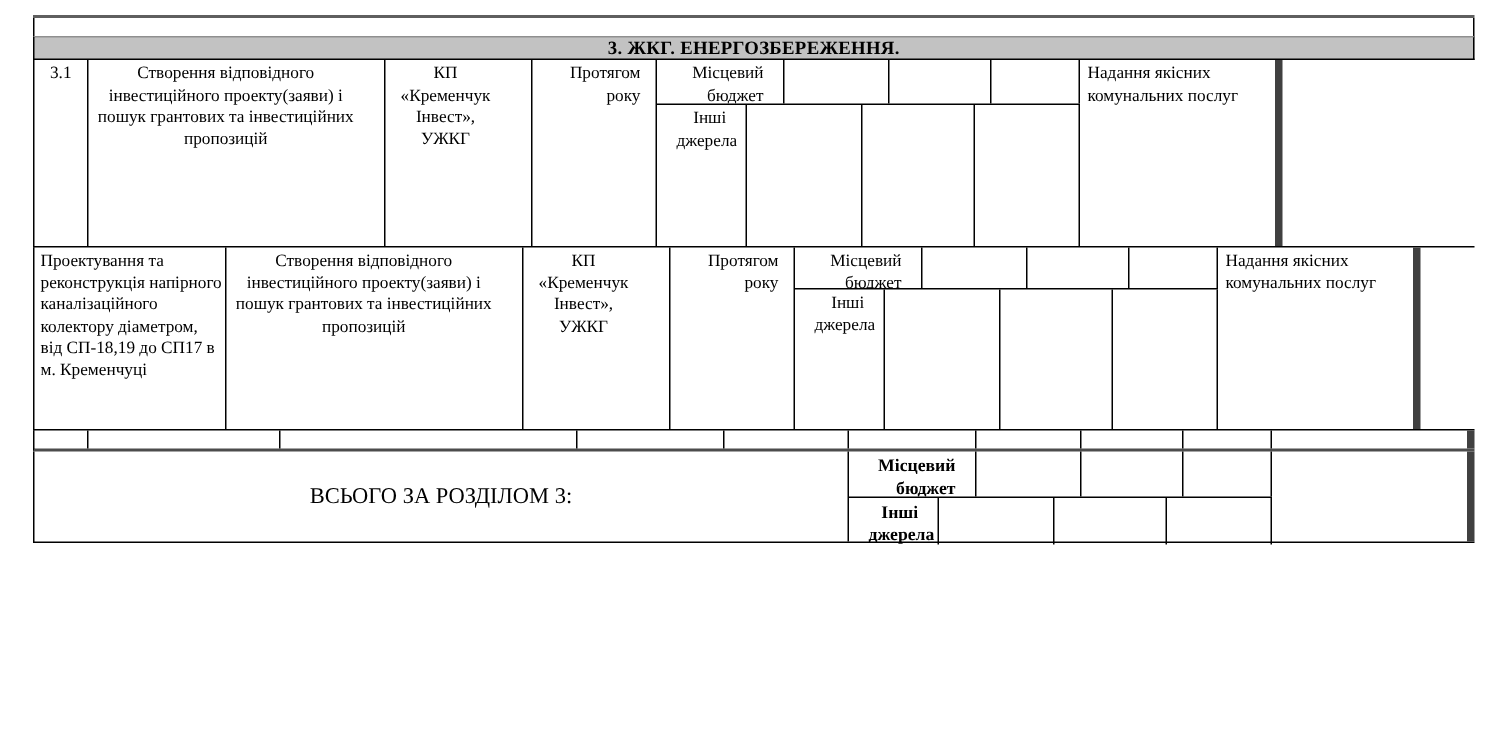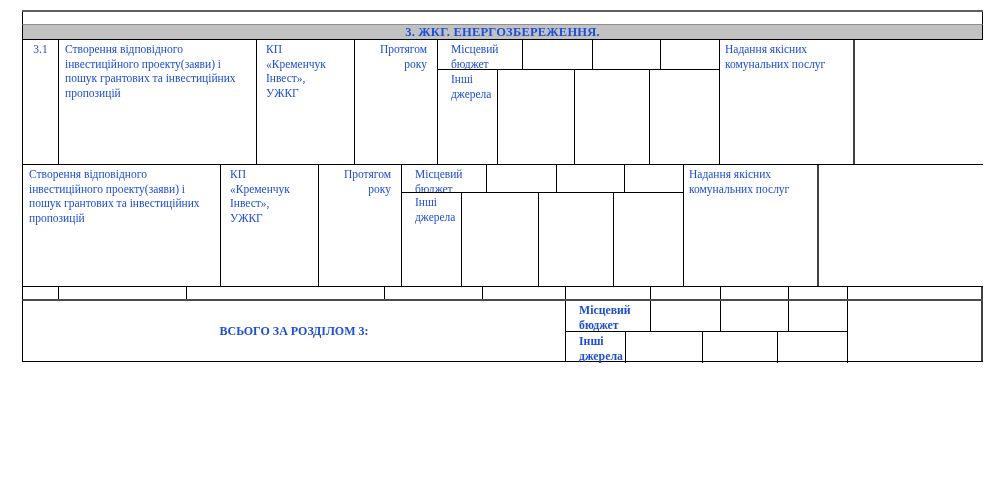--- a/index.html
+++ b/index.html
@@ -1,47 +1,47 @@
 <!DOCTYPE html>
 <html><head>
 <meta charset="utf-8">
 <style>
   html,body{margin:0;padding:0;background:#ffffff;}
   .page{position:relative;width:1000px;height:504px;background:#ffffff;overflow:hidden;
-        font-family:"Liberation Serif","DejaVu Serif",serif;color:#1d4ed8;}
+        font-family:"Liberation Serif","DejaVu Serif",serif;color:#000000;}
   .tbl{position:absolute;left:22px;top:10px;width:961px;border-top:2px solid #5f5f5f;}
   .sliver{height:12px;border-left:1px solid #000;border-right:1px solid #000;}
   .hdr{height:16px;background:#c2c2c2;border:1px solid #000;border-top:1px solid #8f8f8f;
        display:flex;align-items:center;justify-content:center;
        font-weight:bold;font-size:12.5px;letter-spacing:.2px;box-sizing:border-box;}
   .drow{display:flex;border-left:1px solid #000;border-bottom:1px solid #000;align-items:stretch;}
   .r1{height:124px;}
   .r2{height:121px;}
   .cell{border-right:1px solid #000;box-sizing:border-box;font-size:11.5px;line-height:14.5px;
         padding-top:2px;overflow:hidden;}
   .c1{width:36px;text-align:center;}
   .c2{width:128px;padding-left:4px;padding-right:2px;}
-  .c3{width:198px;padding-left:6px;padding-right:20px;}
-  .c4{width:98px;text-align:left;padding-left:9px;padding-right:26px;}
+  .c3{width:198px;padding-left:6px;padding-right:20px;text-align:center;}
+  .c4{width:98px;text-align:center;padding-left:9px;padding-right:26px;}
   .c5{width:83px;text-align:right;padding-left:10px;padding-right:10px;}
-  .c6{width:85px;text-align:left;padding-left:13px;padding-right:13px;}
+  .c6{width:85px;text-align:right;padding-left:13px;padding-right:13px;}
   .c7{width:70px;}
   .c8{width:68px;}
   .c9{width:59px;}
-  .c10{width:135px;padding-left:5px;padding-right:3px;border-right:2px solid #404040;font-family:Liberation Serif, serif;}
+  .c10{width:135px;padding-left:5px;padding-right:3px;border-right:5px solid #404040;font-family:Liberation Serif, serif;}
   .fundgrp{width:282px;display:flex;flex-direction:column;box-sizing:border-box;}
   .fundtop{display:flex;border-bottom:1px solid #000;align-items:stretch;}
   .fundtop-r1{height:29px;}
   .fundtop-r2{height:27px;}
   .fundbot{display:flex;flex:1;align-items:stretch;gap:36px;}
   .thinrow{display:flex;height:12px;border-left:1px solid #000;border-bottom:2px solid #4d4d4d;}
   .thinrow .cell{padding-top:0;}
   .trow{display:flex;height:60px;border-left:1px solid #000;border-bottom:1px solid #000;align-items:stretch;}
   .tlabel{width:543px;border-right:1px solid #000;box-sizing:border-box;display:flex;
-          align-items:center;justify-content:center;font-weight:bold;font-size:12px;}
+          align-items:center;justify-content:center;font-weight:normal;font-size:15px;}
   .tfundtop{height:30px;}
   .bold{font-weight:bold;font-size:11.8px;}
 </style>
 </head>
 <body>
 
 <div class="page">
   <div class="tbl">
 
     <div class="sliver"></div>
@@ -66,20 +66,21 @@
           <div class="cell c6">Інші джерела</div>
           <div class="cell c7"></div>
           <div class="cell c8"></div>
           <div class="cell c9"></div>
         </div>
       </div>
       <div class="cell c10">Надання якісних комунальних послуг</div>
     </div>
 
     <div class="drow r2">
+      <div class="cell c2">Проектування та реконструкція напірного каналізаційного колектору діаметром, від СП-18,19 до СП17 в м. Кременчуці</div>
       <div class="cell c3">Створення відповідного інвестиційного проекту(заяви) і пошук грантових та інвестиційних пропозицій</div>
       <div class="cell c4">КП «Кременчук Інвест», УЖКГ</div>
       <div class="cell c5">Протягом року</div>
       <div class="fundgrp">
         <div class="fundtop fundtop-r2">
           <div class="cell c6">Місцевий бюджет</div>
           <div class="cell c7"></div>
           <div class="cell c8"></div>
           <div class="cell c9"></div>
         </div>

